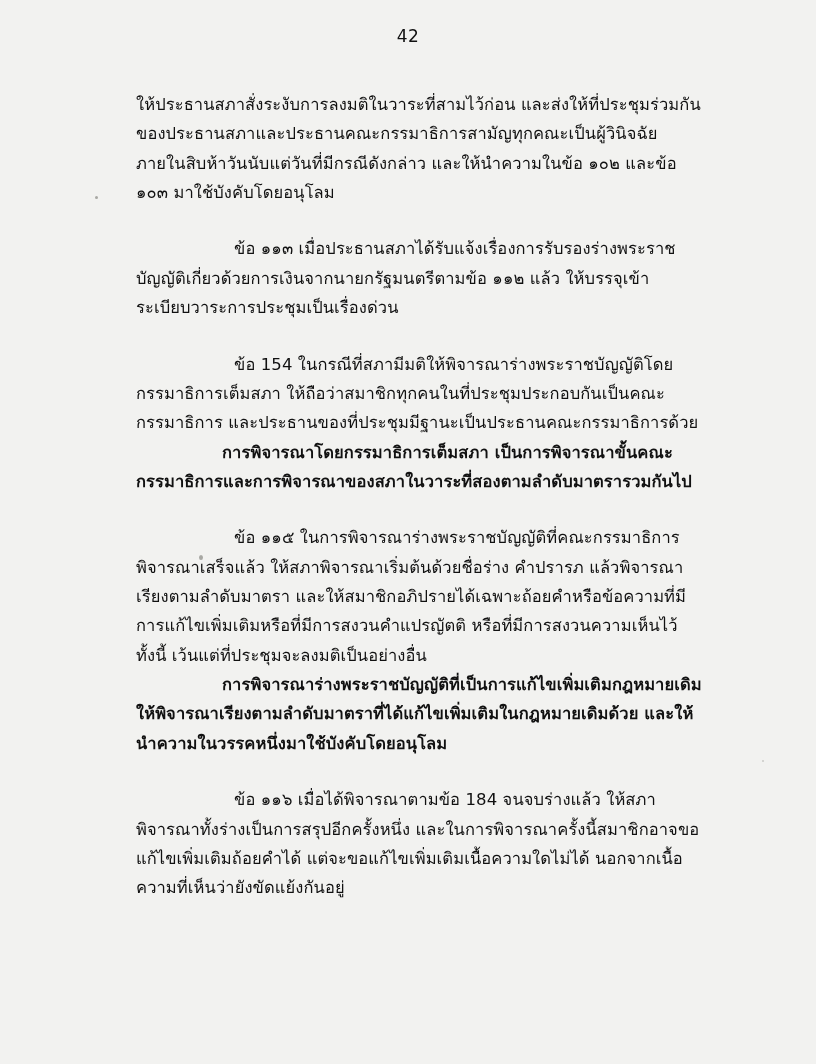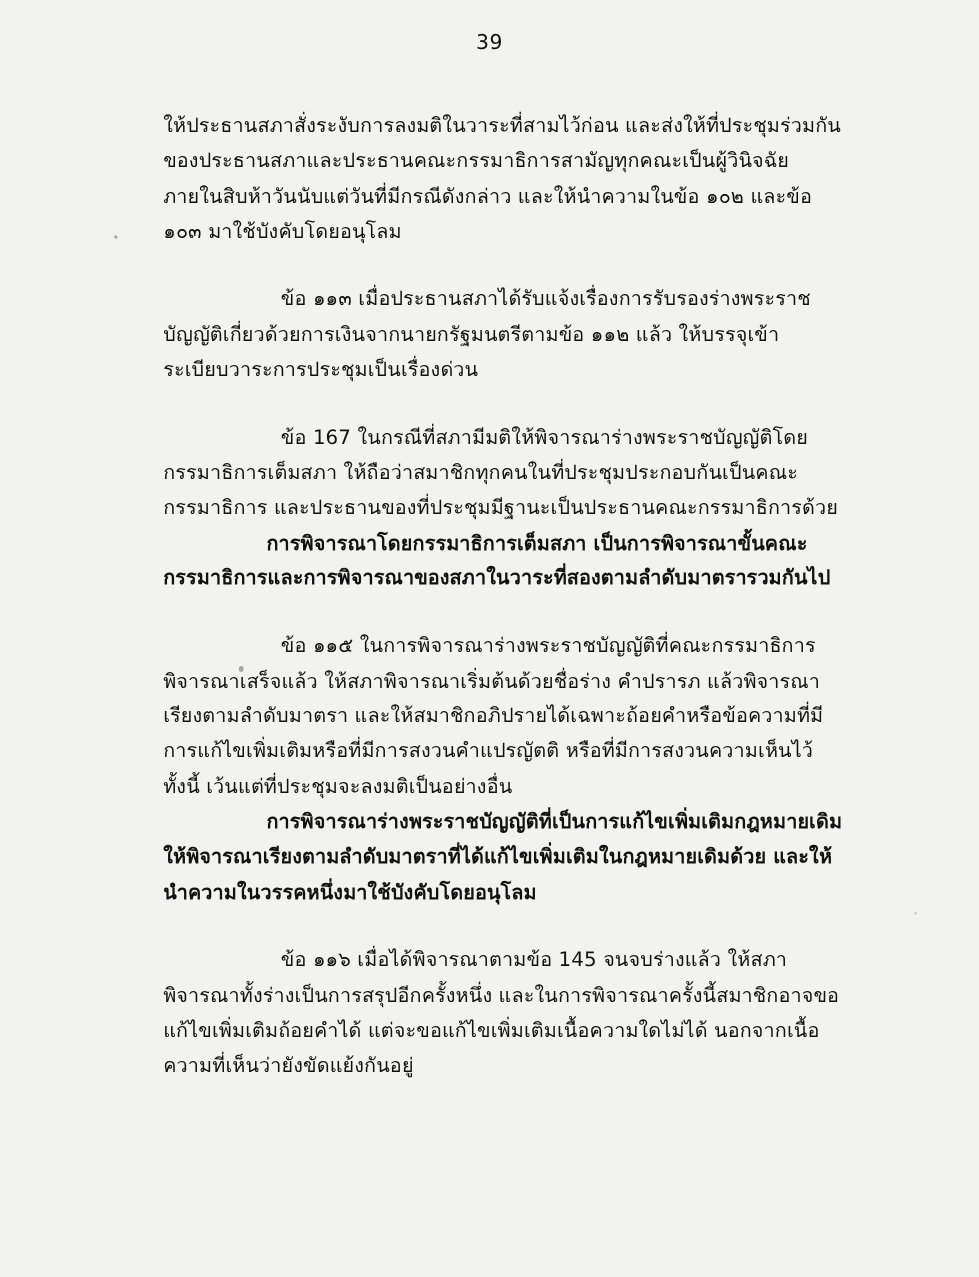--- a/index.html
+++ b/index.html
@@ -61,45 +61,45 @@
   }
   .speck.s1 { left: 95px;  top: 196px; width: 3px; height: 3px; }
   .speck.s2 { left: 199px; top: 555px; width: 4px; height: 5px; }
   .speck.s3 { left: 762px; top: 760px; width: 2px; height: 2px; opacity:0.4; }
 </style>
 </head>
 <body>
 
 <div class="page">
 
-  <div class="page-number">39</div>
+  <div class="page-number">42</div>
 
   <div class="body-text">
 
     <p class="para">ให้ประธานสภาสั่งระงับการลงมติในวาระที่สามไว้ก่อน และส่งให้ที่ประชุมร่วมกันของประธานสภาและประธานคณะกรรมาธิการสามัญทุกคณะเป็นผู้วินิจฉัย ภายในสิบห้าวันนับแต่วันที่มีกรณีดังกล่าว และให้นำความในข้อ ๑๐๒ และข้อ ๑๐๓ มาใช้บังคับโดยอนุโลม</p>
 
     <div class="gap"></div>
 
     <p class="para indent">ข้อ ๑๑๓  เมื่อประธานสภาได้รับแจ้งเรื่องการรับรองร่างพระราชบัญญัติเกี่ยวด้วยการเงินจากนายกรัฐมนตรีตามข้อ ๑๑๒ แล้ว ให้บรรจุเข้าระเบียบวาระการประชุมเป็นเรื่องด่วน</p>
 
     <div class="gap"></div>
 
-    <p class="para indent">ข้อ 167  ในกรณีที่สภามีมติให้พิจารณาร่างพระราชบัญญัติโดยกรรมาธิการเต็มสภา ให้ถือว่าสมาชิกทุกคนในที่ประชุมประกอบกันเป็นคณะกรรมาธิการ และประธานของที่ประชุมมีฐานะเป็นประธานคณะกรรมาธิการด้วย</p>
+    <p class="para indent">ข้อ 154  ในกรณีที่สภามีมติให้พิจารณาร่างพระราชบัญญัติโดยกรรมาธิการเต็มสภา ให้ถือว่าสมาชิกทุกคนในที่ประชุมประกอบกันเป็นคณะกรรมาธิการ และประธานของที่ประชุมมีฐานะเป็นประธานคณะกรรมาธิการด้วย</p>
 
     <p class="para indent-sm">การพิจารณาโดยกรรมาธิการเต็มสภา เป็นการพิจารณาขั้นคณะกรรมาธิการและการพิจารณาของสภาในวาระที่สองตามลำดับมาตรารวมกันไป</p>
 
     <div class="gap"></div>
 
     <p class="para indent">ข้อ ๑๑๕  ในการพิจารณาร่างพระราชบัญญัติที่คณะกรรมาธิการพิจารณาเสร็จแล้ว ให้สภาพิจารณาเริ่มต้นด้วยชื่อร่าง คำปรารภ แล้วพิจารณาเรียงตามลำดับมาตรา และให้สมาชิกอภิปรายได้เฉพาะถ้อยคำหรือข้อความที่มีการแก้ไขเพิ่มเติมหรือที่มีการสงวนคำแปรญัตติ หรือที่มีการสงวนความเห็นไว้ ทั้งนี้ เว้นแต่ที่ประชุมจะลงมติเป็นอย่างอื่น</p>
 
     <p class="para indent-sm">การพิจารณาร่างพระราชบัญญัติที่เป็นการแก้ไขเพิ่มเติมกฎหมายเดิมให้พิจารณาเรียงตามลำดับมาตราที่ได้แก้ไขเพิ่มเติมในกฎหมายเดิมด้วย และให้นำความในวรรคหนึ่งมาใช้บังคับโดยอนุโลม</p>
 
     <div class="gap"></div>
 
-    <p class="para indent">ข้อ ๑๑๖  เมื่อได้พิจารณาตามข้อ 145 จนจบร่างแล้ว ให้สภาพิจารณาทั้งร่างเป็นการสรุปอีกครั้งหนึ่ง และในการพิจารณาครั้งนี้สมาชิกอาจขอแก้ไขเพิ่มเติมถ้อยคำได้ แต่จะขอแก้ไขเพิ่มเติมเนื้อความใดไม่ได้ นอกจากเนื้อความที่เห็นว่ายังขัดแย้งกันอยู่</p>
+    <p class="para indent">ข้อ ๑๑๖  เมื่อได้พิจารณาตามข้อ 184 จนจบร่างแล้ว ให้สภาพิจารณาทั้งร่างเป็นการสรุปอีกครั้งหนึ่ง และในการพิจารณาครั้งนี้สมาชิกอาจขอแก้ไขเพิ่มเติมถ้อยคำได้ แต่จะขอแก้ไขเพิ่มเติมเนื้อความใดไม่ได้ นอกจากเนื้อความที่เห็นว่ายังขัดแย้งกันอยู่</p>
 
   </div>
 
   <span class="speck s1"></span>
   <span class="speck s2"></span>
   <span class="speck s3"></span>
 
 </div>
 
 </body></html>

